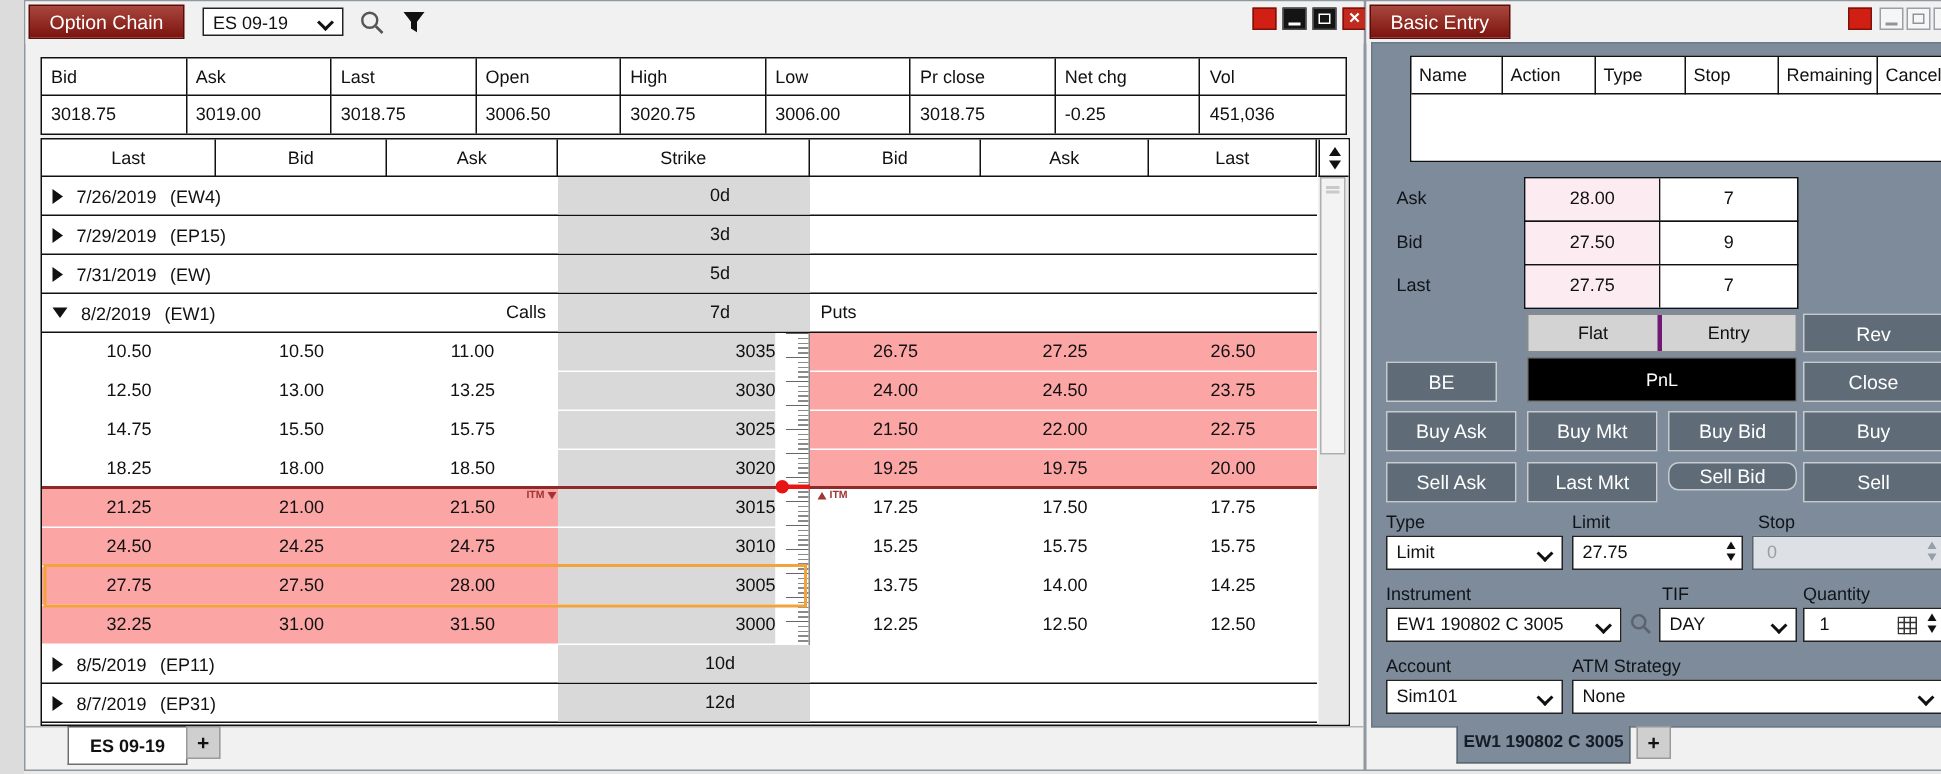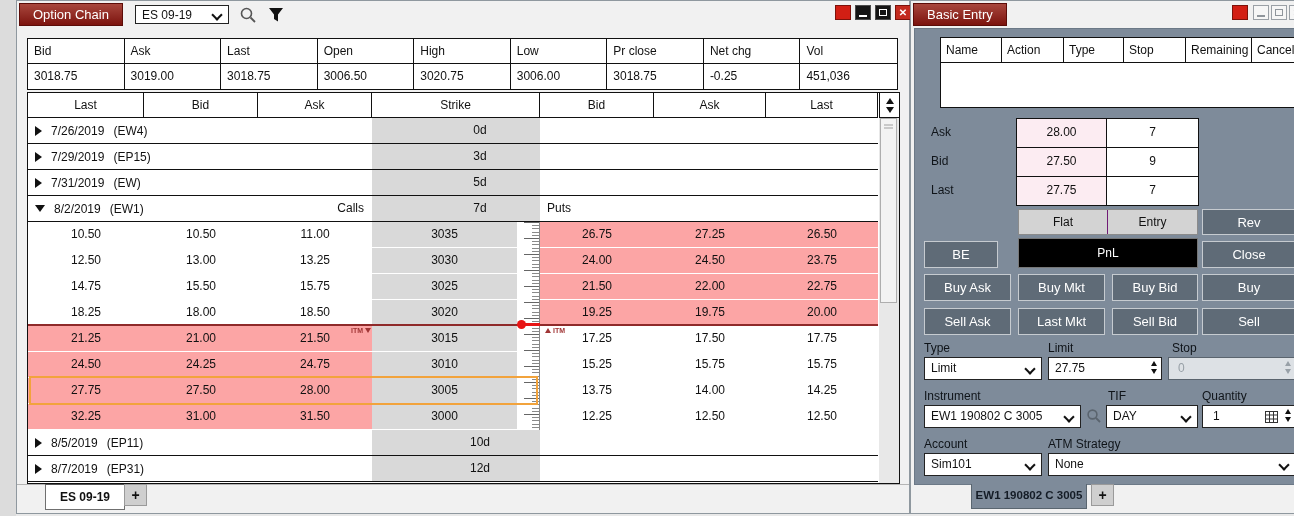--- a/index.html
+++ b/index.html
@@ -44,21 +44,21 @@
   .exp-main.two{grid-column:1/3;}
   .arrow{display:inline-block;width:0;height:0;}
   .arrow.right{border-top:5px solid transparent;border-bottom:5px solid transparent;border-left:7px solid #111;}
   .arrow.down{border-left:5px solid transparent;border-right:5px solid transparent;border-top:7px solid #111;}
   .lbl-calls{grid-column:3;text-align:right;padding-right:8px;line-height:25px;}
   .lbl-puts{grid-column:5/8;padding-left:7px;line-height:25px;}
   .fill5{grid-column:5/8;}
   .strike-cell{grid-column:4;background:#d9d9d9;text-align:center;line-height:25px;padding-left:48px;}
   .cell{text-align:center;line-height:25px;overflow:hidden;}
   .cell.itm{background:#fca5a5;}
-  .cell.strike-d{background:#d9d9d9;}
+  .cell.strike-d{background:#d9d9d9;text-align:right;}
   
   .ruler{position:absolute;left:489px;top:129px;width:23px;height:208px;background:#fff;}
   .ruler .minor{position:absolute;right:1px;top:0;width:7px;height:100%;background:repeating-linear-gradient(to bottom,#8a8a8a 0 1px,transparent 1px 3.2px);}
   .ruler .major{position:absolute;right:1px;top:0;width:15px;height:100%;background:repeating-linear-gradient(to bottom,#666 0 1px,transparent 1px 16px);}
   .ruler .edge{position:absolute;right:0;top:0;width:1px;height:100%;background:#888;}
   .redline{position:absolute;left:0;top:231px;width:850px;height:2px;background:#8f2a2a;}
   .price-dot{position:absolute;left:489px;top:227px;width:9px;height:9px;border-radius:50%;background:#e81515;}
   .price-stub{position:absolute;left:495px;top:230px;width:17px;height:2.5px;background:#e81515;}
   .itm-lab{position:absolute;top:234px;font-size:7px;font-weight:bold;color:#a03535;display:flex;align-items:center;gap:2px;}
   .itm-lab .t-dn{width:0;height:0;border-left:3px solid transparent;border-right:3px solid transparent;border-top:5px solid #a03535;}
@@ -82,21 +82,21 @@
   .o-head{display:grid;grid-template-columns:61px 62px 60px 62px 66px 58px;}
   .o-cell{height:24px;line-height:24px;padding-left:5px;border-right:1px solid #111;border-bottom:1px solid #111;overflow:hidden;white-space:nowrap;}
   .o-cell:last-child{border-right:none;}
   .o-body{height:44px;background:#fff;}
   .fld-label{position:absolute;font-size:12px;color:#0f1419;}
   .q-row{position:absolute;left:105px;width:183px;height:30px;display:grid;grid-template-columns:90px 91px;border:1.5px solid #111;box-sizing:border-box;}
   .q-price{background:#fcecf2;text-align:center;line-height:27px;border-right:1.5px solid #111;}
   .q-size{background:#fff;text-align:center;line-height:27px;}
   .flat-entry{position:absolute;left:107px;top:208px;width:180px;height:26px;display:grid;grid-template-columns:1fr 1fr;border:1px solid #8b8b8b;box-sizing:border-box;}
   .fe-cell{background:#d3d3d3;text-align:center;line-height:24px;color:#111;}
-  .fe-cell:first-child{border-right:1px solid #701a75;}
+  .fe-cell:first-child{border-right:3px solid #701a75;}
   .dark-btn{position:absolute;background:#5f6b77;color:#fff;border:1px solid #c6cbd0;box-sizing:border-box;
     text-align:center;font-size:13px;display:flex;align-items:center;justify-content:center;}
   .pnl-btn{position:absolute;left:107px;top:237px;width:180px;height:30px;background:#000;color:#fff;border:1px solid #777;
     box-sizing:border-box;text-align:center;line-height:28px;}
   .ctl{position:absolute;height:23px;background:#fff;border:1px solid #222;box-sizing:border-box;line-height:21px;padding-left:6px;overflow:hidden;white-space:nowrap;}
   .ctl .chev{top:7px;}
   .ctl.disabled{background:#dde1e5;color:#98a0a7;border-color:#5a646e;}
   .spin{position:absolute;right:4px;top:3px;display:flex;flex-direction:column;gap:3px;align-items:center;}
   .spin .su{width:0;height:0;border-left:3.5px solid transparent;border-right:3.5px solid transparent;border-bottom:5px solid #111;}
   .spin .sd{width:0;height:0;border-left:3.5px solid transparent;border-right:3.5px solid transparent;border-top:5px solid #111;}
@@ -389,21 +389,21 @@
     <div class="dark-btn" style="left:291px;top:208px;width:94px;height:26px;">Rev</div>
     <div class="dark-btn" style="left:13px;top:240px;width:74px;height:27px;">BE</div>
     <div class="pnl-btn">PnL</div>
     <div class="dark-btn" style="left:291px;top:240px;width:94px;height:27px;">Close</div>
     <div class="dark-btn" style="left:13px;top:273px;width:87px;height:27px;">Buy Ask</div>
     <div class="dark-btn" style="left:107px;top:273px;width:87px;height:27px;">Buy Mkt</div>
     <div class="dark-btn" style="left:201px;top:273px;width:86px;height:27px;">Buy Bid</div>
     <div class="dark-btn" style="left:291px;top:273px;width:94px;height:27px;">Buy</div>
     <div class="dark-btn" style="left:13px;top:307px;width:87px;height:27px;">Sell Ask</div>
     <div class="dark-btn" style="left:107px;top:307px;width:87px;height:27px;">Last Mkt</div>
-    <div class="dark-btn" style="left:201px;top:307px;width:86px;height:27px;">Sell Bid</div>
+    <div class="dark-btn" style="left:201px;top:307px;width:86px;height:19px;border-radius:7px;">Sell Bid</div>
     <div class="dark-btn" style="left:291px;top:307px;width:94px;height:27px;">Sell</div>
 
     <div class="fld-label" style="left:13px;top:340px;">Type</div>
     <div class="fld-label" style="left:137px;top:340px;">Limit</div>
     <div class="fld-label" style="left:261px;top:340px;">Stop</div>
     <div class="ctl" style="left:13px;top:356px;width:118px;">
       <span>Limit</span>
       <span class="chev"></span>
     </div>
     <div class="ctl" style="left:137px;top:356px;width:114px;">

